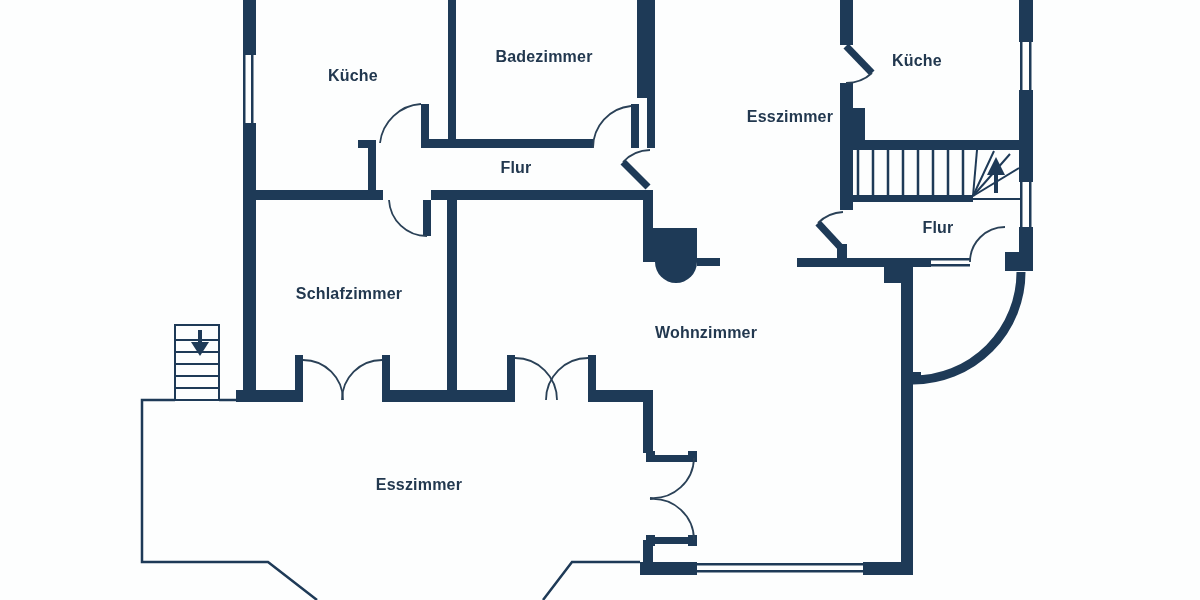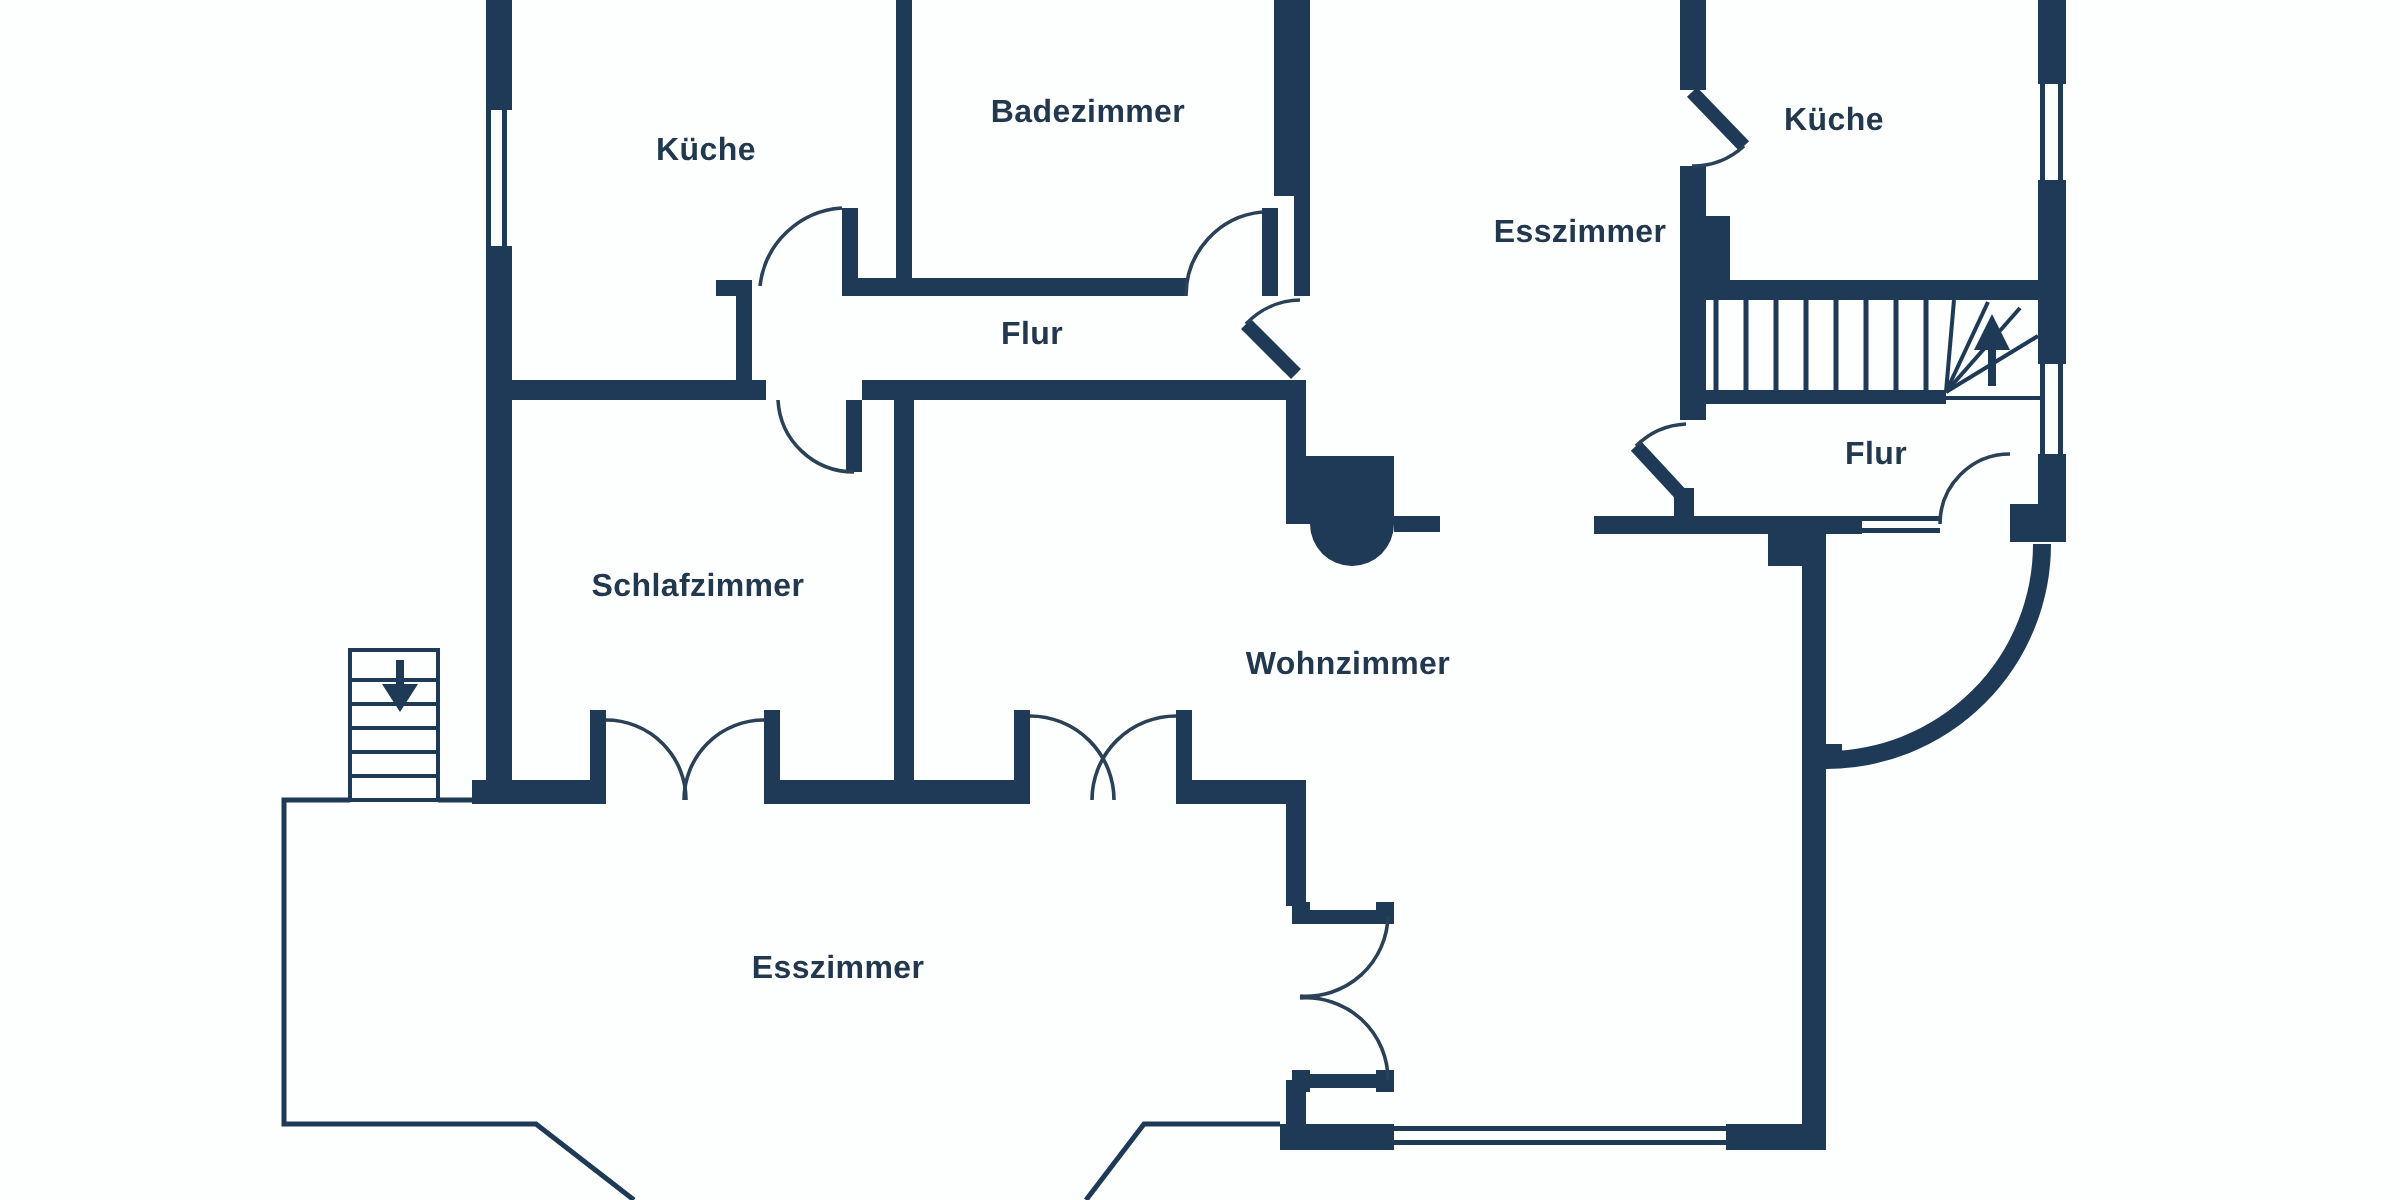--- a/index.html
+++ b/index.html
@@ -204,15 +204,15 @@
   </g>
 </svg>
 
   <div class="room-label" style="left:353px;top:76px">Küche</div>
   <div class="room-label" style="left:544px;top:57px">Badezimmer</div>
   <div class="room-label" style="left:790px;top:117px">Esszimmer</div>
   <div class="room-label" style="left:917px;top:61px">Küche</div>
   <div class="room-label" style="left:516px;top:168px">Flur</div>
   <div class="room-label" style="left:938px;top:228px">Flur</div>
   <div class="room-label" style="left:349px;top:294px">Schlafzimmer</div>
-  <div class="room-label" style="left:674px;top:333px">Wohnzimmer</div>
+  <div class="room-label" style="left:706px;top:333px">Wohnzimmer</div>
   <div class="room-label" style="left:419px;top:485px">Esszimmer</div>
 </div>
 
 </body></html>

